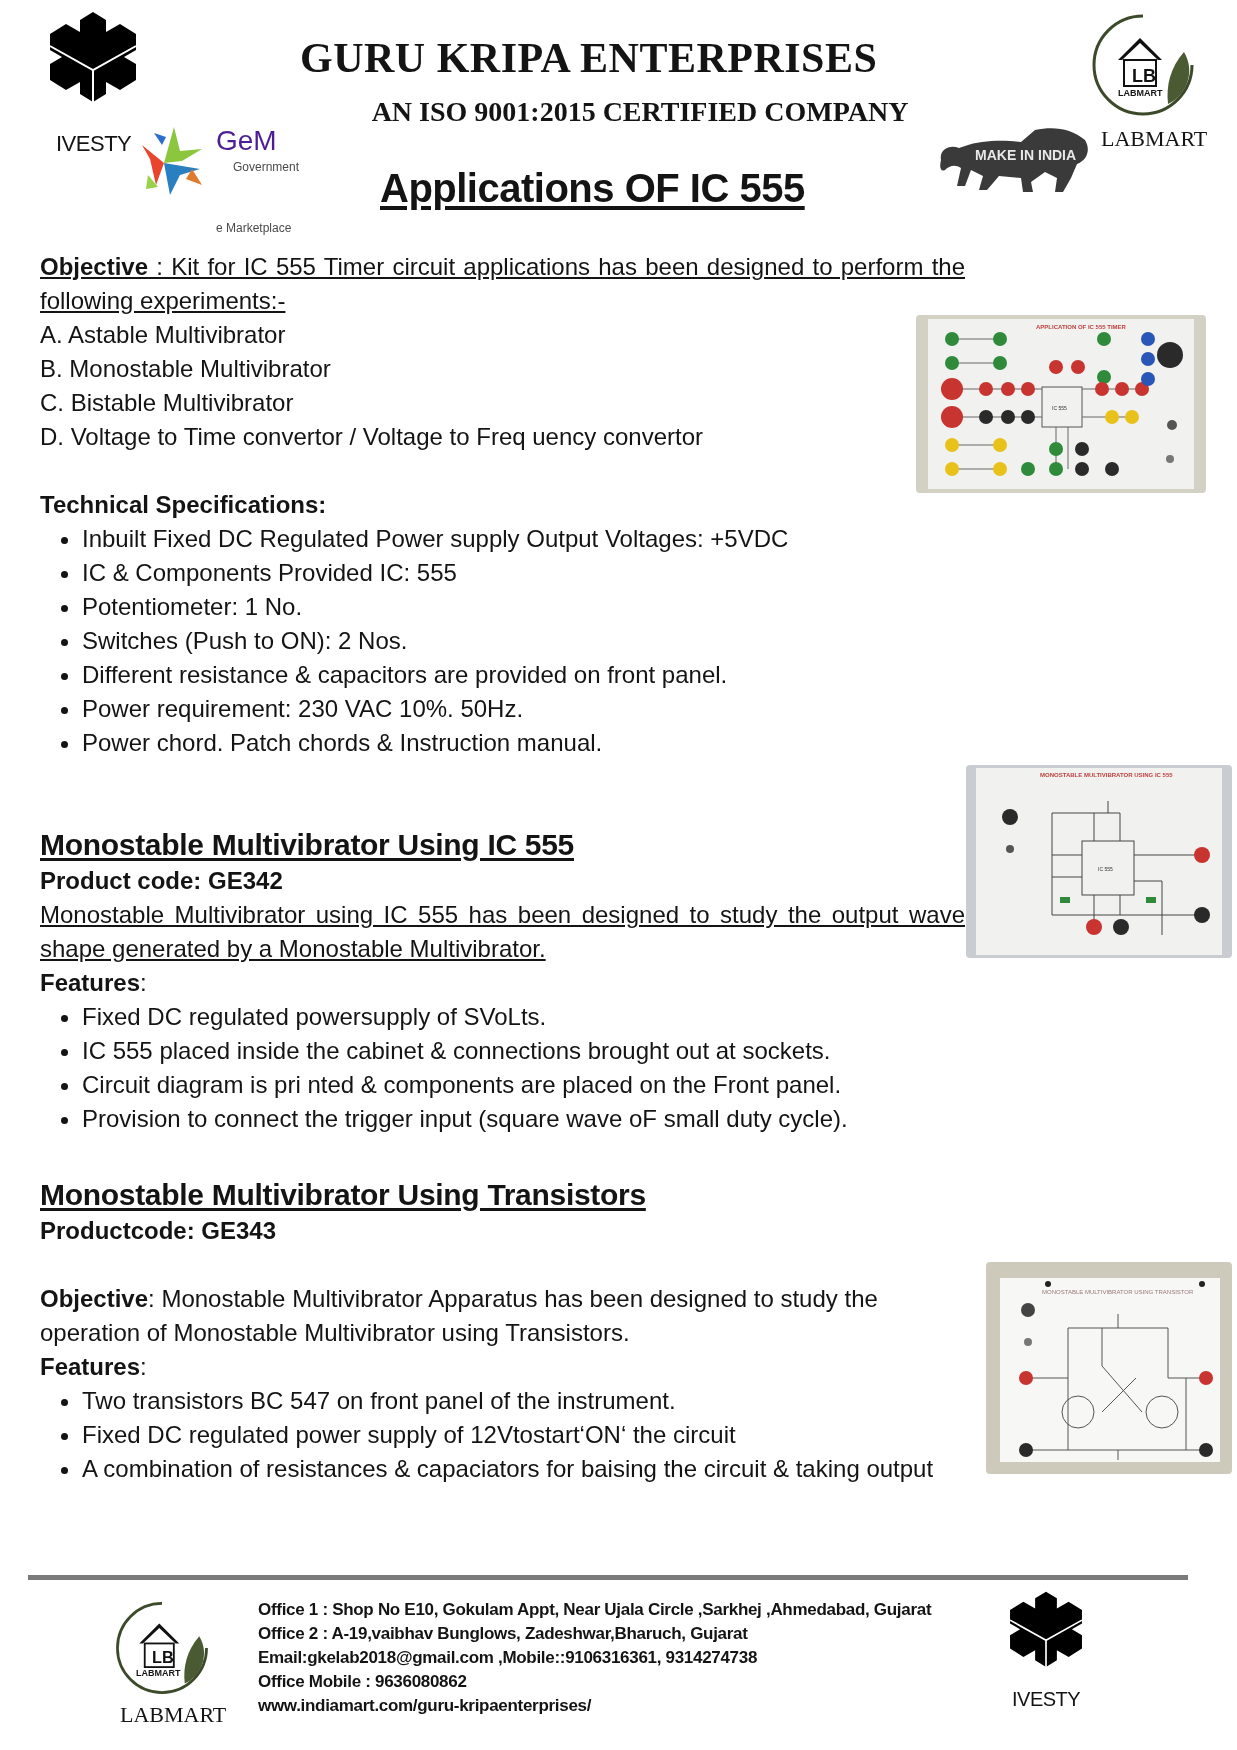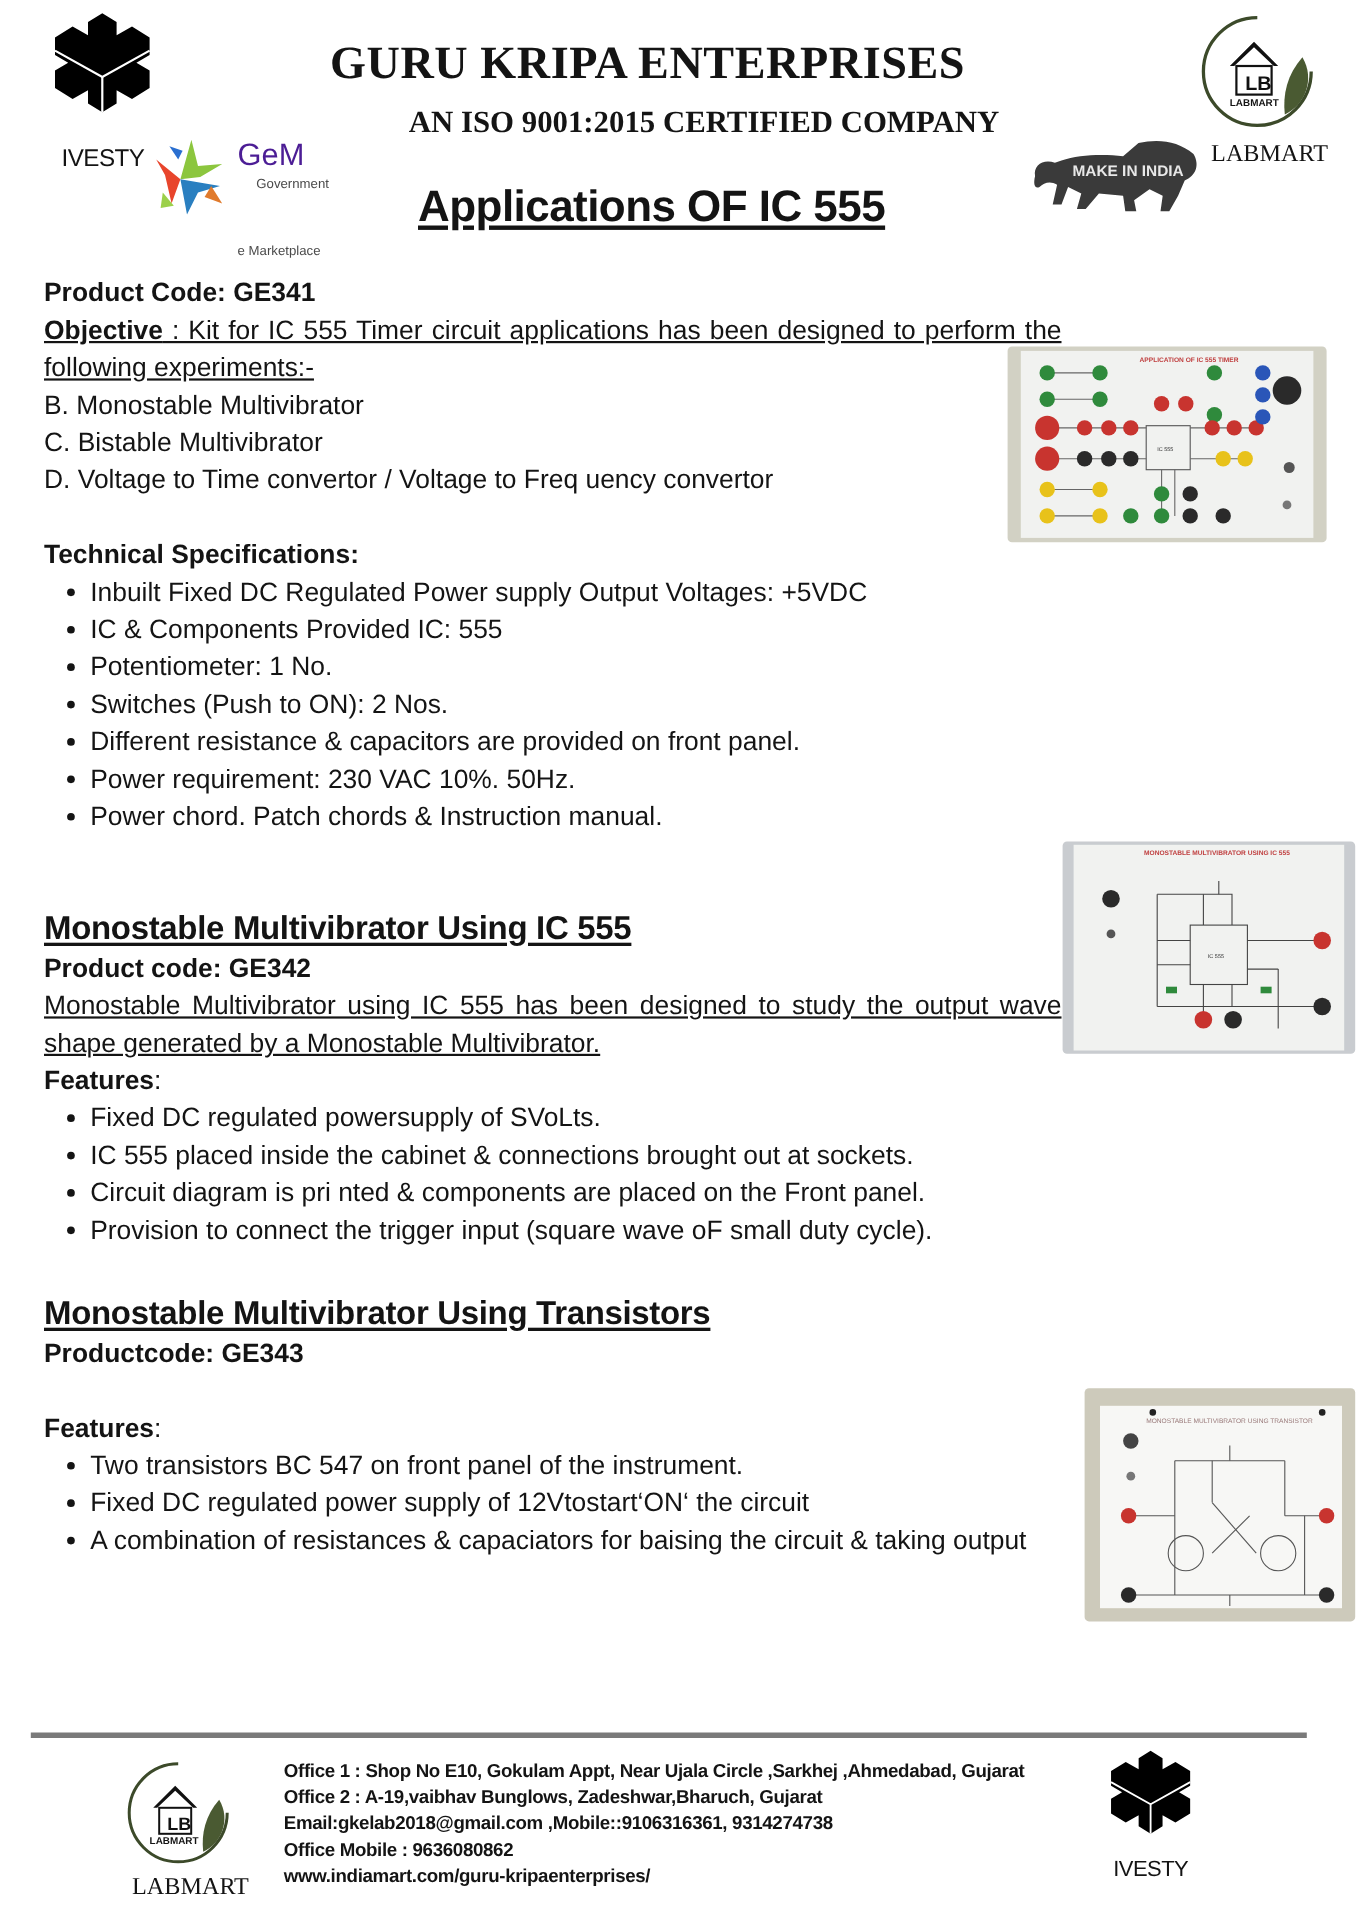--- a/index.html
+++ b/index.html
@@ -69,22 +69,22 @@
   <svg width="160" height="75" viewBox="0 0 160 75">
     <path d="M6,40 C4,30 14,24 24,28 L30,26 C46,20 70,20 86,22 L100,10 C118,6 136,8 150,20 C156,30 152,40 142,44 L136,58 L128,72 L120,72 L122,58 L110,52 L96,62 L98,72 L88,72 L86,58 L64,56 L52,70 L44,70 L48,56 L36,50 L30,66 L22,66 L26,48 C20,44 14,46 10,50 C6,52 4,48 6,40 Z" fill="#3a3a3a"></path>
     <text x="40" y="40" font-size="14" font-weight="bold" fill="#e8e8e8" font-family="Liberation Sans Narrow, Liberation Sans, sans-serif">MAKE IN INDIA</text>
   </svg>
 </div>
 <div class="abs serif labmart-label" style="left:1101px; top:126px;">LABMART</div>
 
 <div class="abs doc-title">Applications OF IC 555</div>
 
 <div class="abs content" style="top:250px;">
-  <p class="b">Product Code: GE341</p>
   <p class="justify"><span class="b">Objective</span><span> : Kit for IC 555 Timer circuit applications has been designed to perform the following experiments:-</span></p>
+  <p>A. Astable Multivibrator</p>
   <p>B. Monostable Multivibrator</p>
   <p>C. Bistable Multivibrator</p>
   <p>D. Voltage to Time convertor / Voltage to Freq uency convertor</p>
   <p style="height:34px;"></p>
   <p class="b">Technical Specifications:</p>
   <ul class="bullets">
     <li>Inbuilt Fixed DC Regulated Power supply Output Voltages: +5VDC</li>
     <li>IC &amp; Components Provided IC: 555</li>
     <li>Potentiometer: 1 No.</li>
     <li>Switches (Push to ON): 2 Nos.</li>
@@ -203,20 +203,21 @@
       <circle cx="44" cy="84" r="4" fill="#555"></circle>
     <rect x="94" y="132" width="10" height="6" fill="#2f8a3c"></rect>
       <rect x="180" y="132" width="10" height="6" fill="#2f8a3c"></rect>
   </svg>
 </div>
 
 <div class="abs content" style="top:1176px;">
   <p class="h2">Monostable Multivibrator Using Transistors</p>
   <p class="b">Productcode: GE343</p>
   <p style="height:34px;"></p>
+  <p style="width:930px;"><span class="b">Objective</span><span>: Monostable Multivibrator Apparatus has been designed to study the operation of Monostable Multivibrator using Transistors.</span></p>
   <p><span class="b">Features</span>:</p>
   <ul class="bullets">
     <li>Two transistors BC 547 on front panel of the instrument.</li>
     <li>Fixed DC regulated power supply of 12Vtostart‘ON‘ the circuit</li>
     <li>A combination of resistances &amp; capaciators for baising the circuit &amp; taking output</li>
   </ul>
 </div>
 
 <div class="abs panel-img" style="left:986px; top:1262px; width:246px; height:212px; background:#cdcabb;">
   <svg width="246" height="212" viewBox="0 0 246 212">

